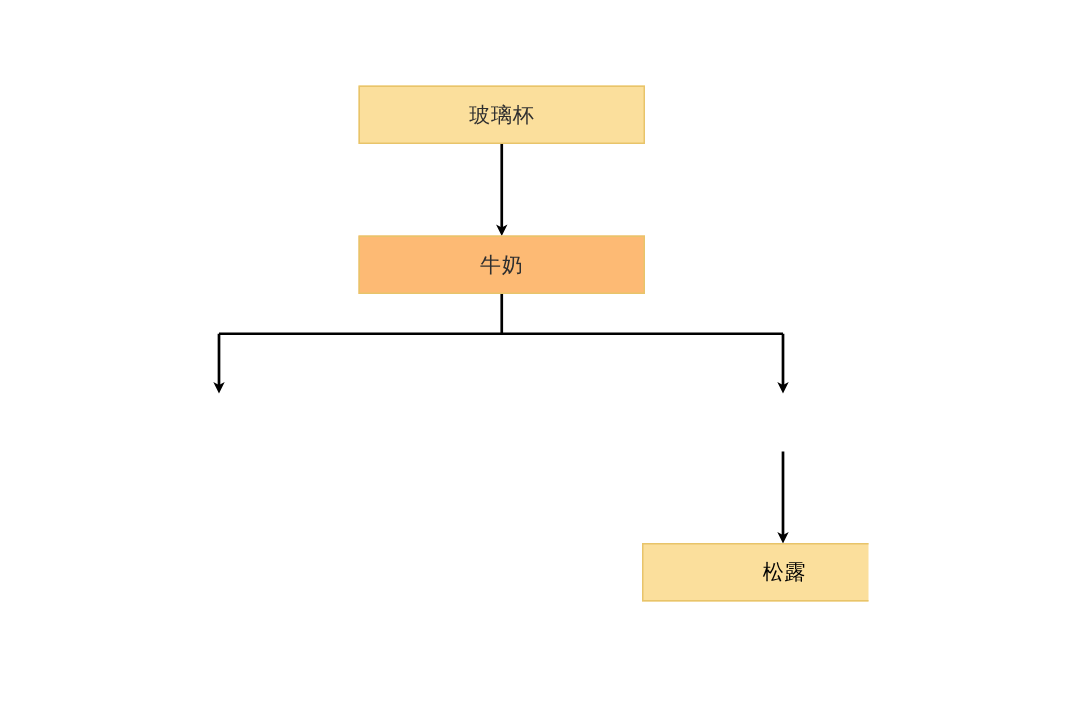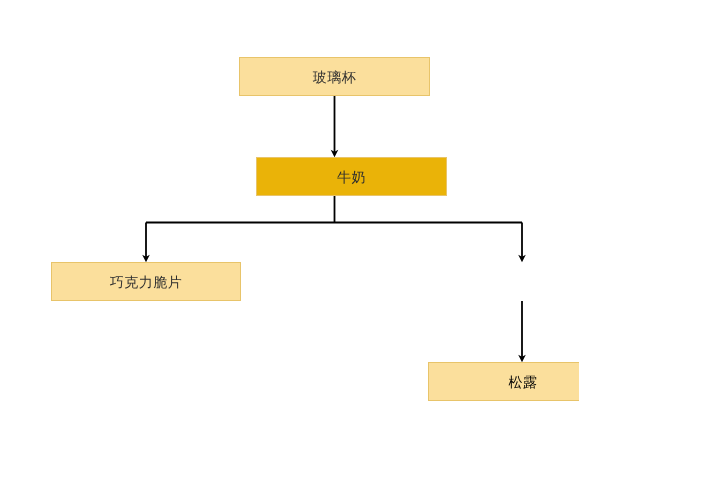--- a/index.html
+++ b/index.html
@@ -76,26 +76,23 @@
 
     <g>
       <line x1="522" y1="301" x2="522" y2="358.5" stroke="#000000" stroke-width="1.8" marker-end="url(#arrowhead)"></line>
     </g>
   </svg>
 
   <div class="node n-glass" style="background: rgb(251, 223, 156); border-color: rgb(232, 196, 106); color: rgb(47, 47, 47);">
     <span class="node-label">玻璃杯</span>
   </div>
 
-  <div class="node n-milk" style="background: #eab308; border-color: rgb(232, 196, 106); color: rgb(47, 47, 47); margin-left: 17px;">
+  <div class="node n-milk" style="background: #fdba74; border-color: rgb(232, 196, 106); color: rgb(47, 47, 47);">
     <span class="node-label">牛奶</span>
   </div>
 
-  <div class="node n-choco" style="background: rgb(251, 223, 156); border-color: rgb(232, 196, 106); color: rgb(47, 47, 47);">
-    <span class="node-label">巧克力脆片</span>
-  </div>
 
 
   <div class="node n-truffle" style="background: rgb(251, 223, 156); border-color: rgb(232, 196, 106); color: #000000;">
     <span class="node-label">松露</span>
   </div>
 
 </div>
 
 </body></html>

